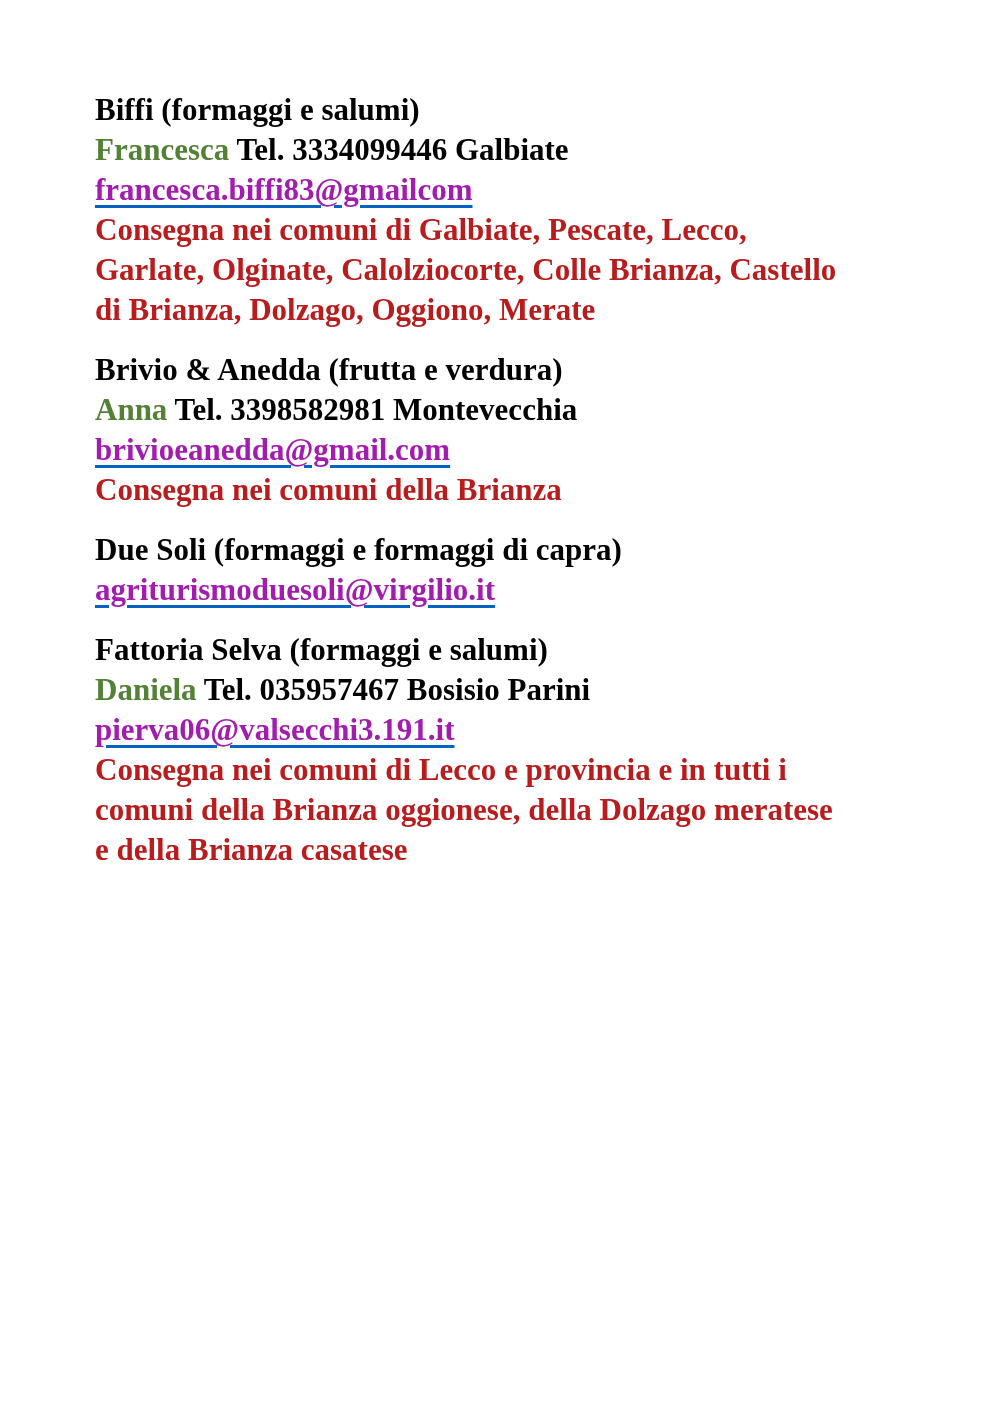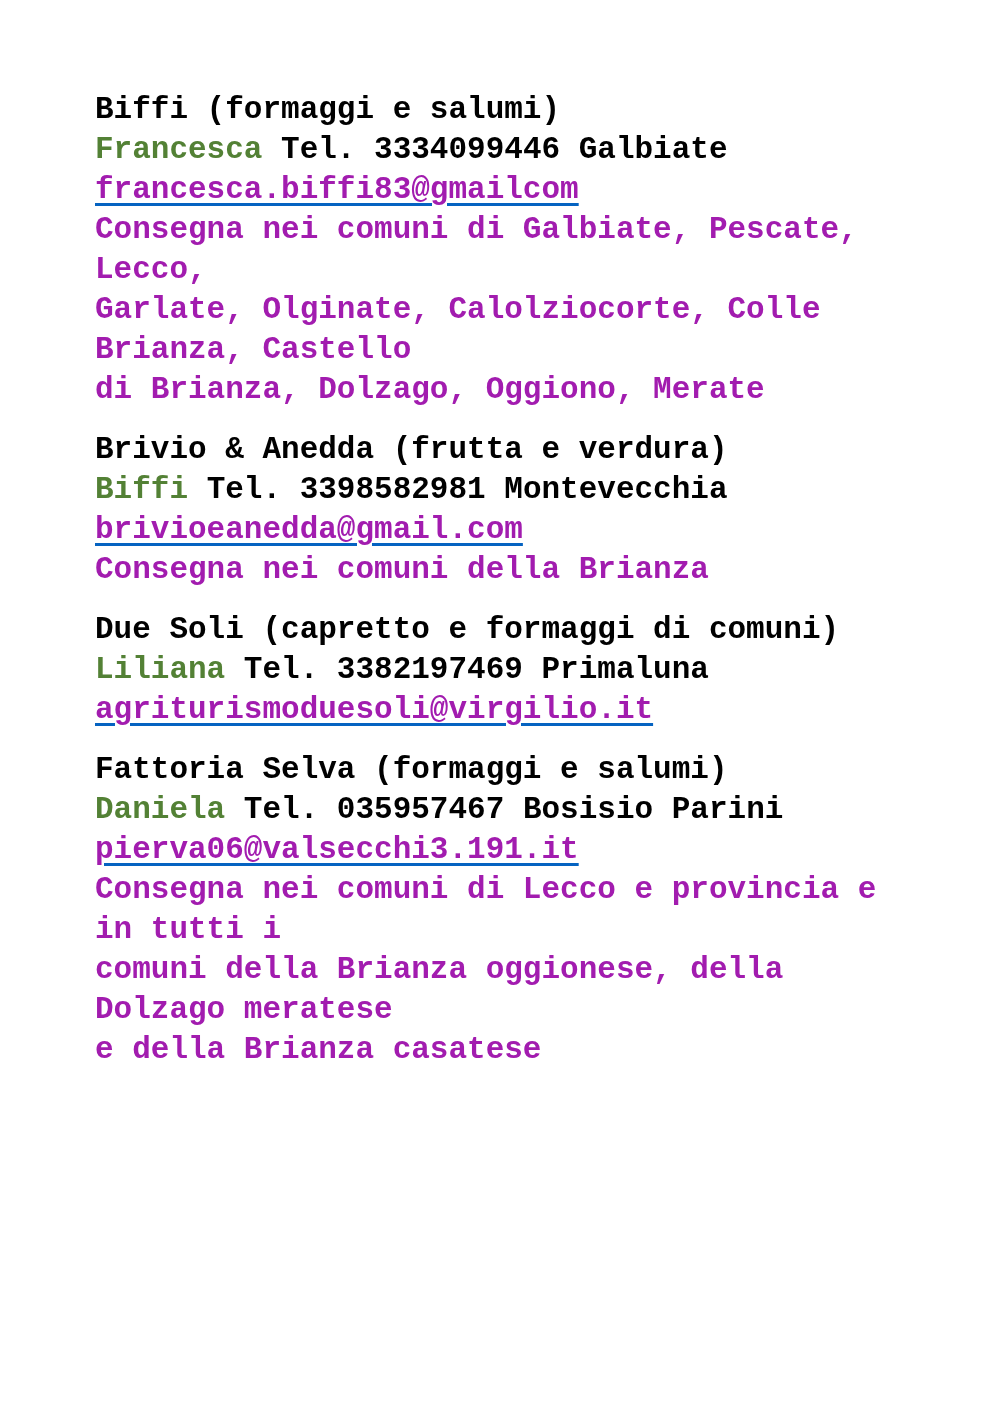--- a/index.html
+++ b/index.html
@@ -15,21 +15,20 @@
     font-weight: bold;
     font-size: 31px;
     line-height: 40px;
     color: #000000;
   }
   .page {
     box-sizing: border-box;
     width: 1000px;
     height: 1414px;
     padding: 90px 107px 0 95px;
-    font-family: Liberation Mono, monospace;
   }
   .vendor {
     margin: 0 0 20px 0;
   }
   .vendor-name {
     color: #000000;
   }
   .contact-line {
     color: #000000;
   }
@@ -39,49 +38,48 @@
   .email {
     display: inline-block;
     color: #a21caf;
     text-decoration: underline;
     text-decoration-color: #0563C1;
     text-decoration-thickness: 2.5px;
     text-underline-offset: 5px;
     cursor: pointer;
   }
   .delivery {
-    color: #a21caf;
+    color: #b91c1c;
     white-space: pre-line;
   }
 </style>
 </head>
 <body>
 
 <div class="page">
 
   <div class="vendor">
     <div class="vendor-name">Biffi (formaggi e salumi)</div>
     <div class="contact-line"><span class="person">Francesca</span> <span>Tel. 3334099446 Galbiate</span></div>
     <div><a class="email">francesca.biffi83@gmailcom</a></div>
     <div class="delivery">Consegna nei comuni di Galbiate, Pescate, Lecco,
 Garlate, Olginate, Calolziocorte, Colle Brianza, Castello
 di Brianza, Dolzago, Oggiono, Merate</div>
   </div>
 
   <div class="vendor">
     <div class="vendor-name">Brivio &amp; Anedda (frutta e verdura)</div>
-    <div class="contact-line"><span class="person">Biffi</span> <span>Tel. 3398582981 Montevecchia</span></div>
+    <div class="contact-line"><span class="person">Anna</span> <span>Tel. 3398582981 Montevecchia</span></div>
     <div><a class="email">brivioeanedda@gmail.com</a></div>
     <div class="delivery">Consegna nei comuni della Brianza</div>
   </div>
 
 
   <div class="vendor">
-    <div class="vendor-name">Due Soli (capretto e formaggi di comuni)</div>
-    <div class="contact-line"><span class="person">Liliana</span> <span>Tel. 3382197469 Primaluna</span></div>
+    <div class="vendor-name">Due Soli (formaggi e formaggi di capra)</div>
     <div><a class="email">agriturismoduesoli@virgilio.it</a></div>
   </div>
 
   <div class="vendor">
     <div class="vendor-name">Fattoria Selva (formaggi e salumi)</div>
     <div class="contact-line"><span class="person">Daniela</span> <span>Tel. 035957467 Bosisio Parini</span></div>
     <div><a class="email">pierva06@valsecchi3.191.it</a></div>
     <div class="delivery">Consegna nei comuni di Lecco e provincia e in tutti i
 comuni della Brianza oggionese, della Dolzago meratese
 e della Brianza casatese</div>

